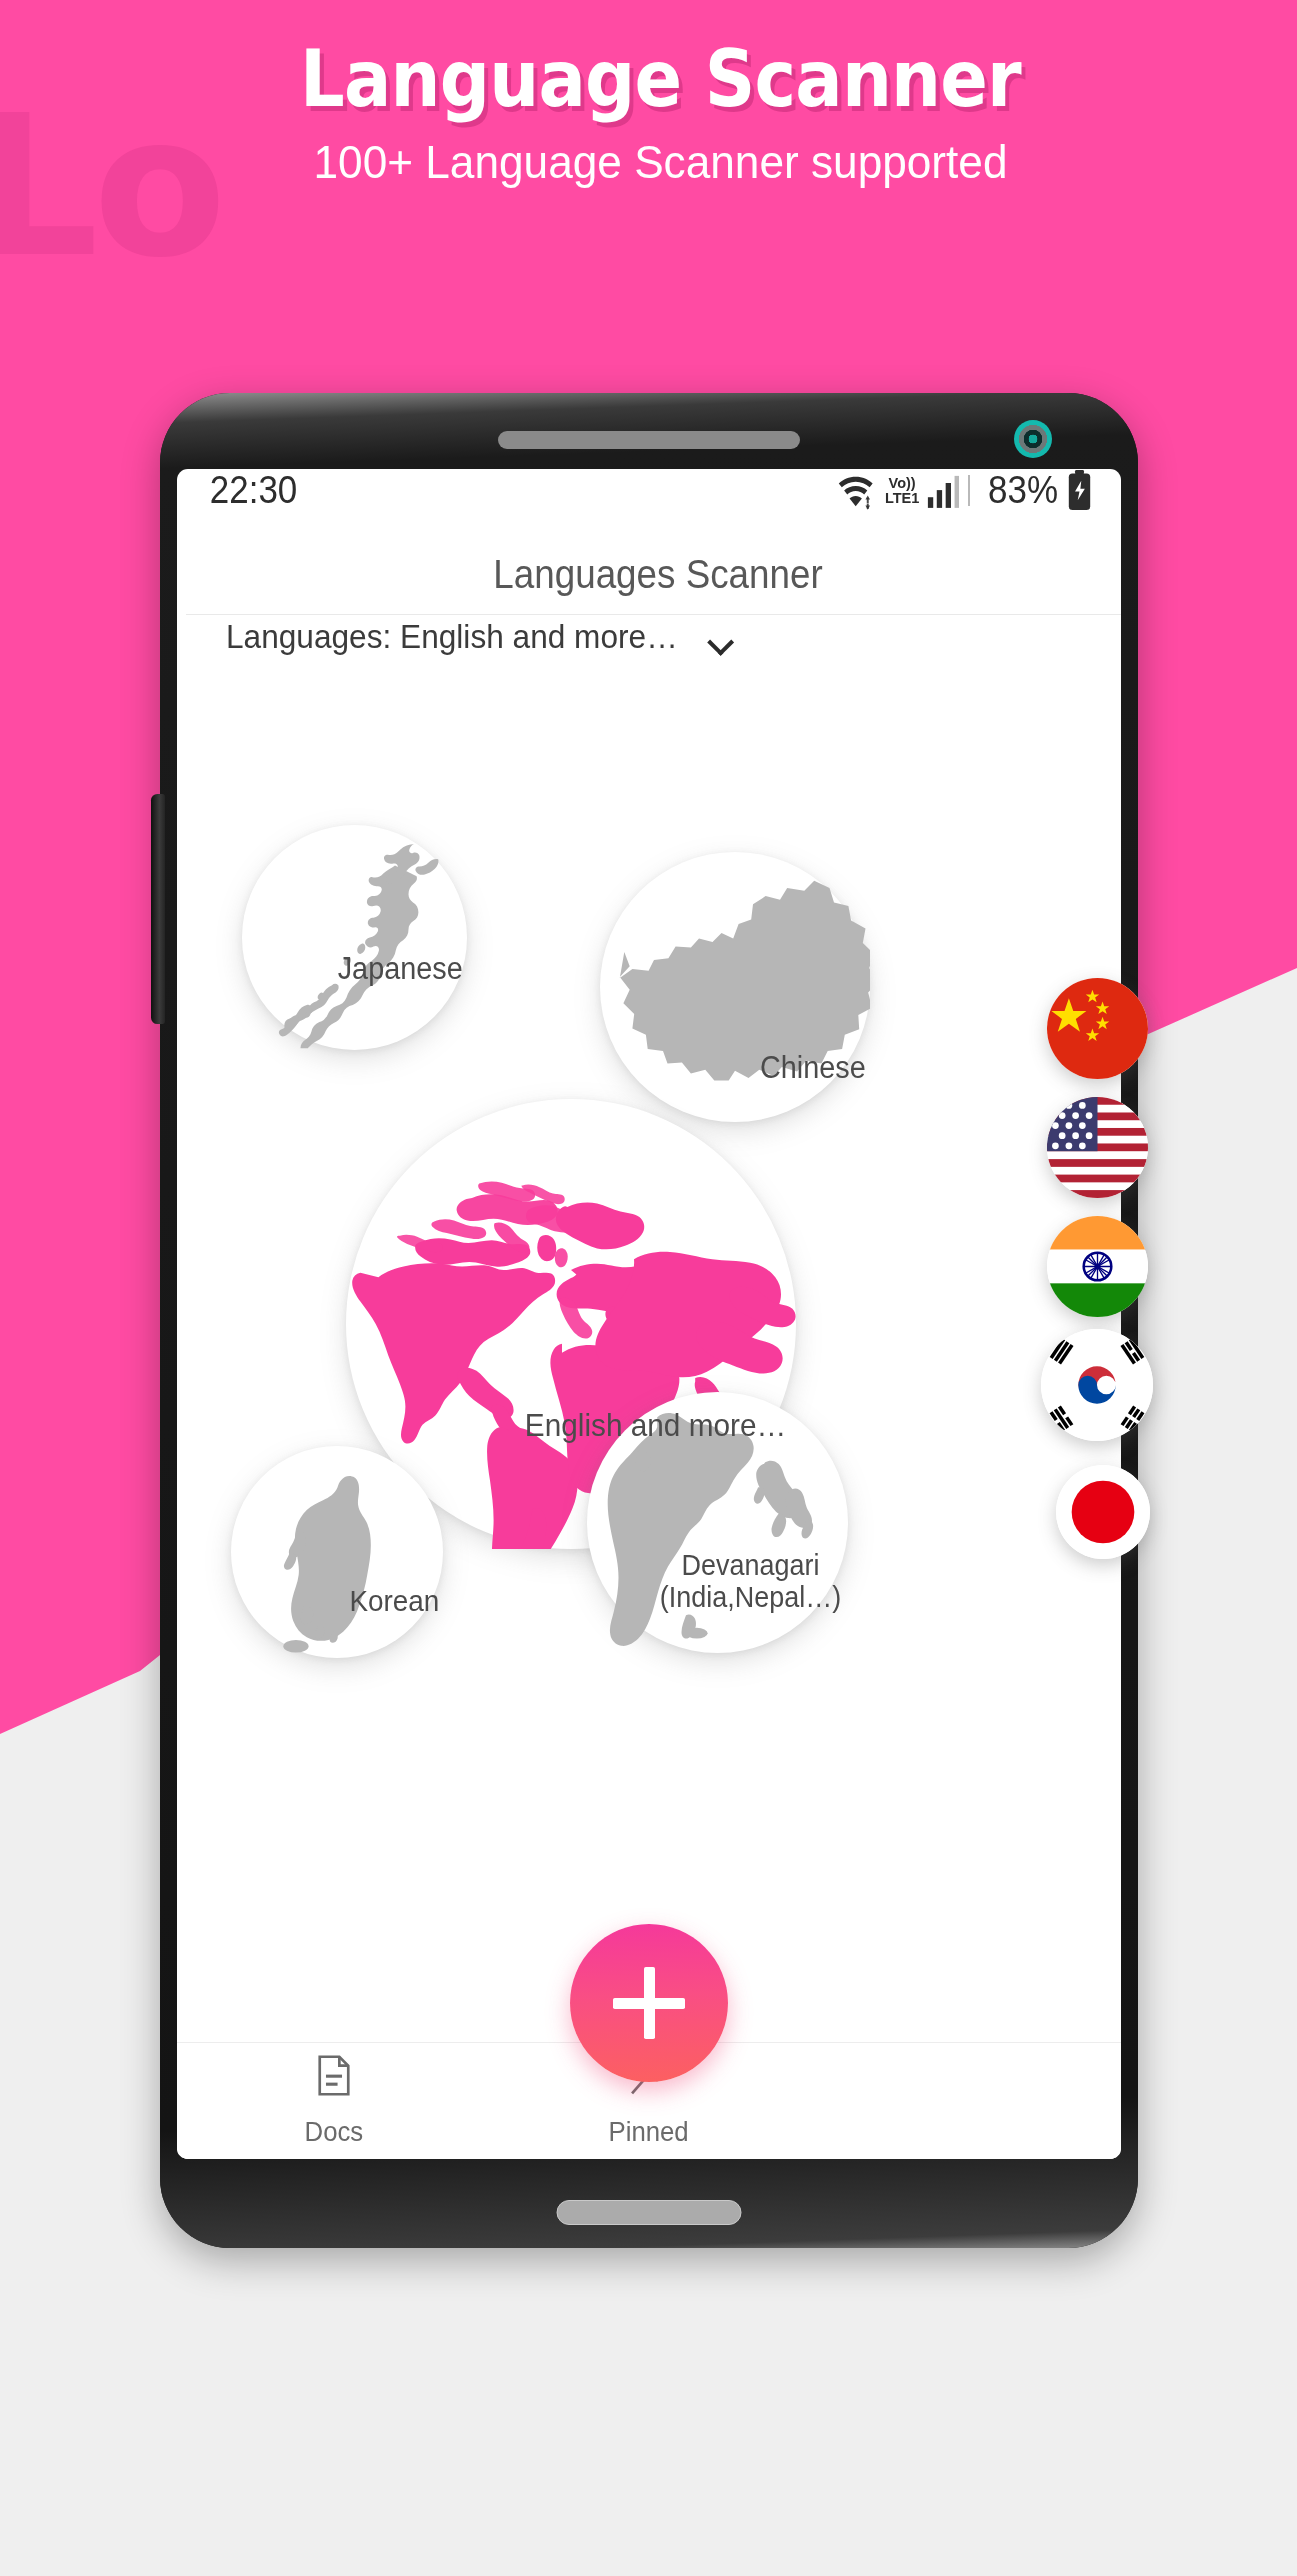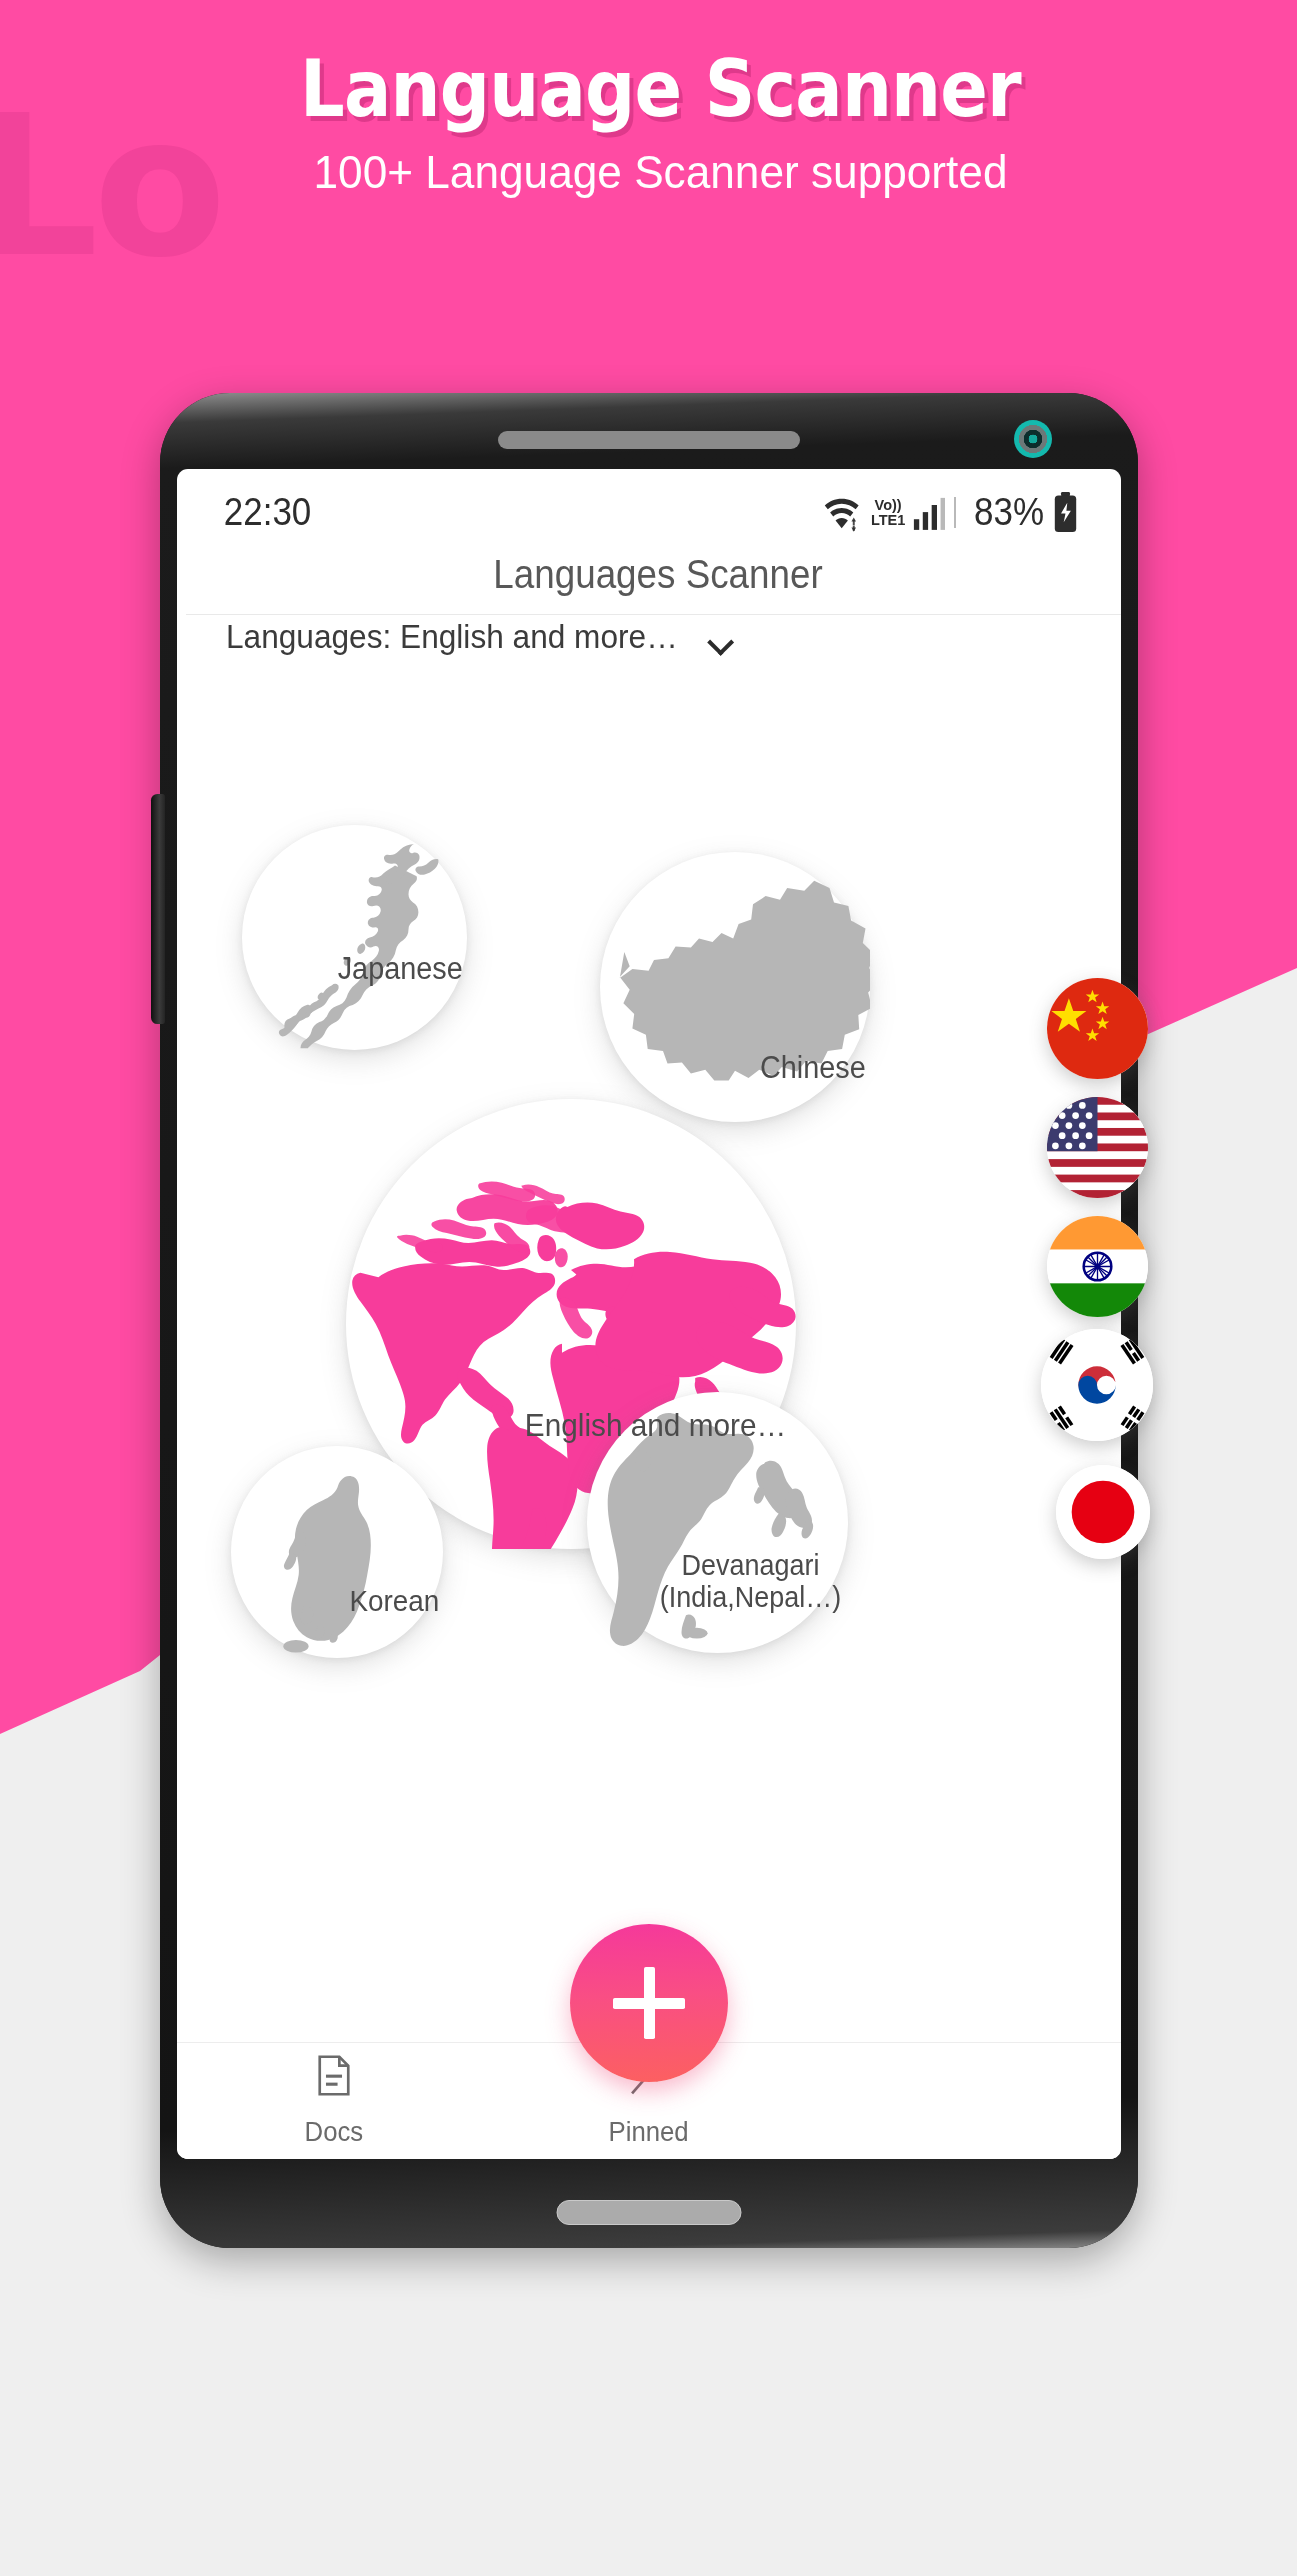--- a/index.html
+++ b/index.html
@@ -19,21 +19,21 @@
   }
   #bg-watermark {
     position:absolute; left:-25px; top:90px;
     font-size:194px; font-weight:bold; letter-spacing:-5.4px;
     color:rgba(222,55,140,.40);
     font-family:"DejaVu Sans", sans-serif;
     line-height:1;
   }
 
   
-  #headline-block { position:absolute; left:0; top:46px; width:1297px; text-align:center;padding-left:24px; }
+  #headline-block { position:absolute; left:0; top:36px; width:1297px; text-align:center;padding-left:24px; }
   #app-headline {
     font-family:"DejaVu Sans", sans-serif;
     font-weight:bold;
     font-size:78px;
     color:#ffffff;
     letter-spacing:-0.9px;
     transform:scaleX(.90);
     text-shadow:4.5px 5.4px 0 rgba(170,30,100,.38);
     line-height:1.12;
   }
@@ -79,22 +79,22 @@
 
   
   #screen {
     position:absolute; left:17px; top:76px; width:944px; height:1690px;
     background:#ffffff; overflow:hidden; border-radius:10.8px;
   }
 
   
   #status-bar {
     position:absolute; left:0; top:0; width:100%; height:65px;
-    display:flex; align-items:flex-end; justify-content:space-between;
-    padding:0 43px;
+    display:flex; align-items:flex-start; justify-content:space-between;
+    padding:0 29px;
   }
   #status-time { font-size:38px; color:#2d2d2d; transform:scaleX(.92); }
   #status-right { display:flex; align-items:center; gap:6.3px; }
   .si { display:block; }
   #status-volte {
     display:flex; flex-direction:column; align-items:center; line-height:.95;
     color:#2d2d2d; font-size:15.3px; font-weight:bold; transform:scaleX(.95);
   }
   #status-battery-text { font-size:38px; color:#2d2d2d; transform:scaleX(.92); margin-left:5.4px;}
   #status-divider { width:2.7px; height:31px; background:#b9b9b9; margin:0 2.7px; }

